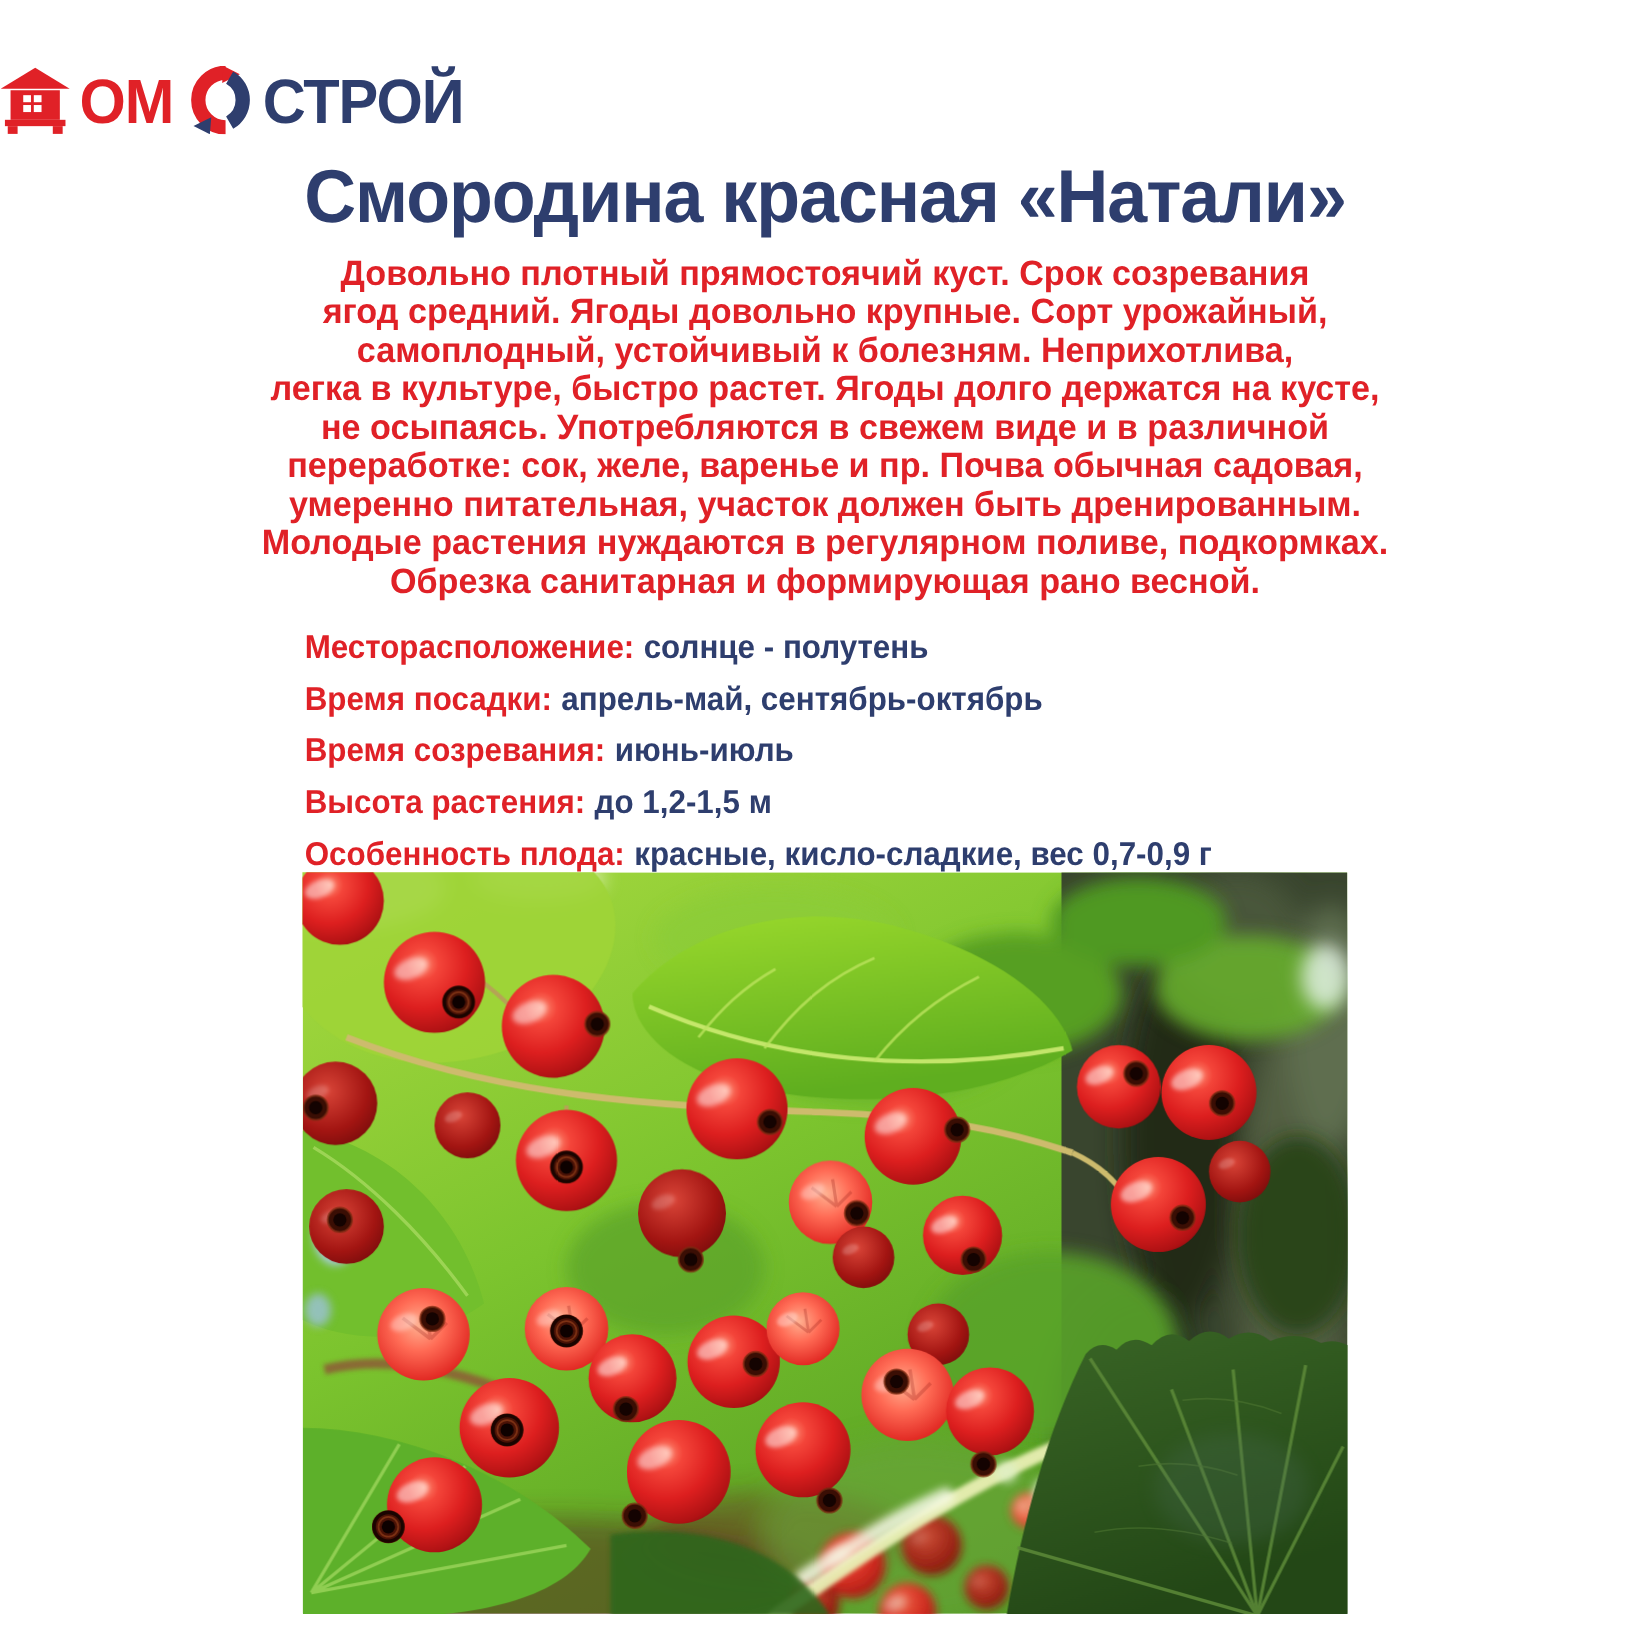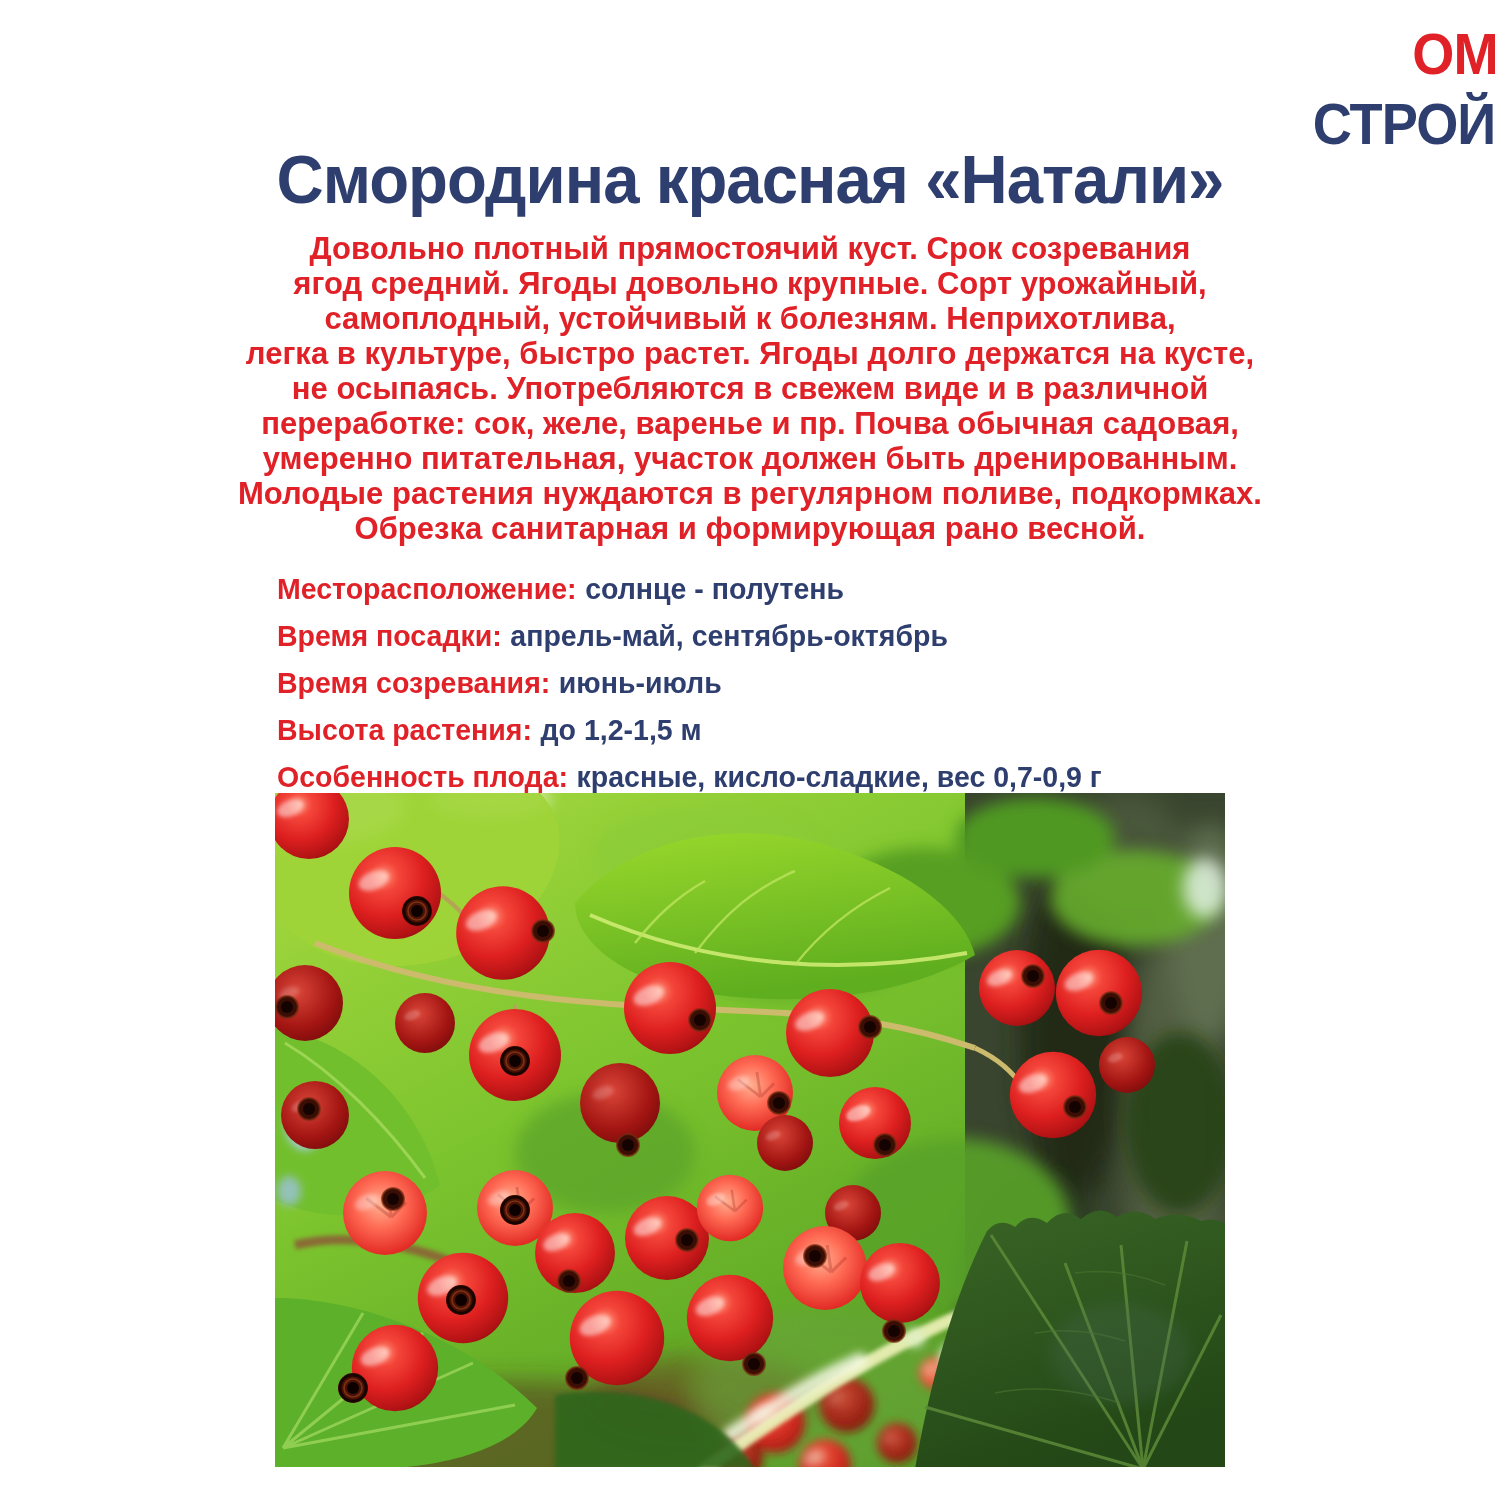--- a/index.html
+++ b/index.html
@@ -3,21 +3,21 @@
 <meta charset="utf-8">
 <style>
   html,body{margin:0;padding:0;background:#ffffff;}
   .page{
     position:relative;width:1500px;height:1500px;background:#ffffff;overflow:hidden;
     font-family:"Liberation Sans","DejaVu Sans",sans-serif;
   }
   
   .logo{
     position:absolute;top:50px;left:0;width:1500px;height:72px;
-    display:flex;align-items:flex-end;justify-content:center;gap:6px;flex-direction:column;
+    display:flex;align-items:flex-end;justify-content:flex-start;gap:6px;
   }
   .logo svg{display:block;}
   .logo-word{
     font-weight:bold;font-size:57px;line-height:58px;letter-spacing:-1px;
     transform:scaleX(.95);transform-origin:center bottom;
   }
   .logo-om{color:var(--red,#e02127);}
   .logo-stroy{color:var(--navy,#2e3e6e);}
   
   .title{

